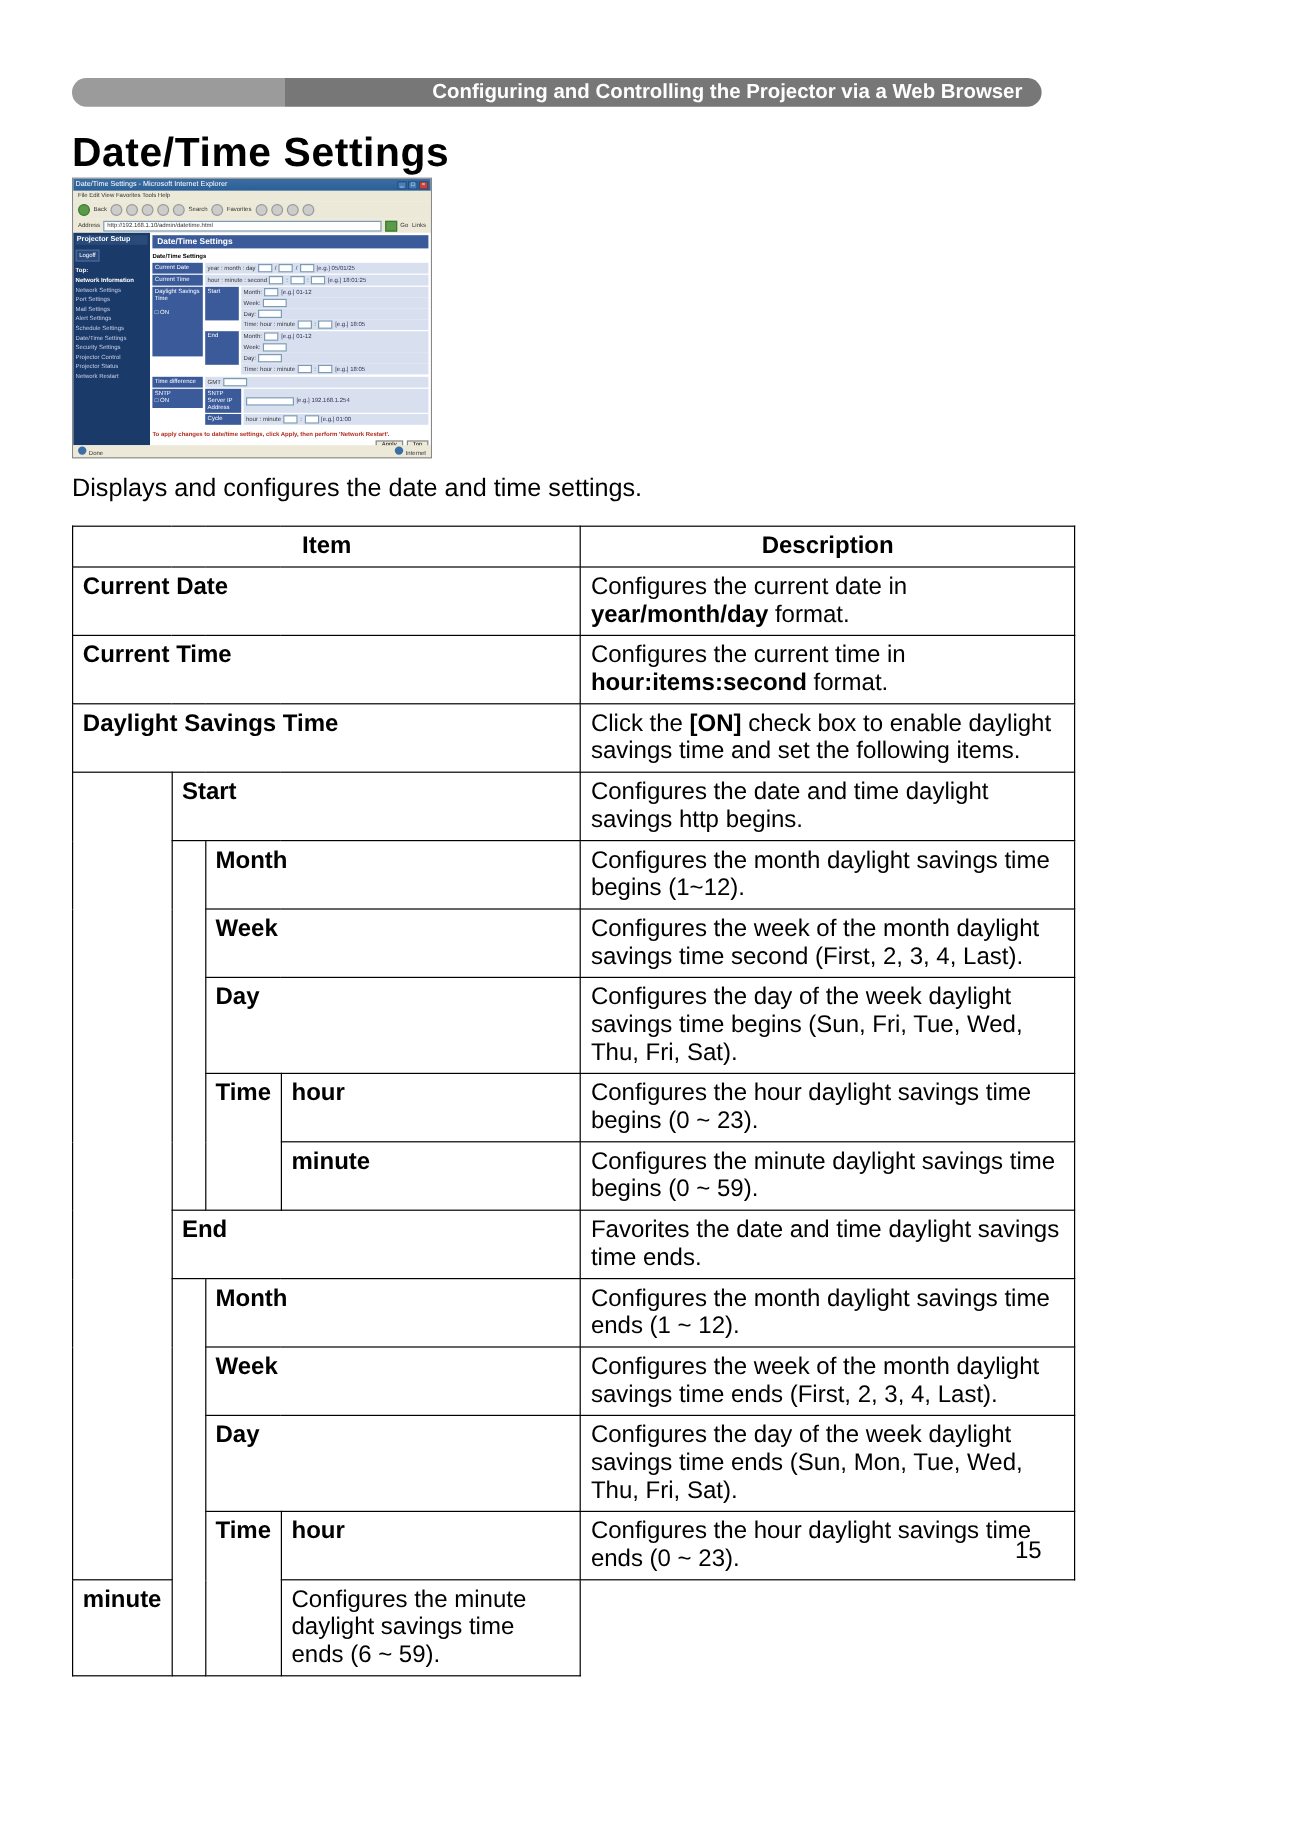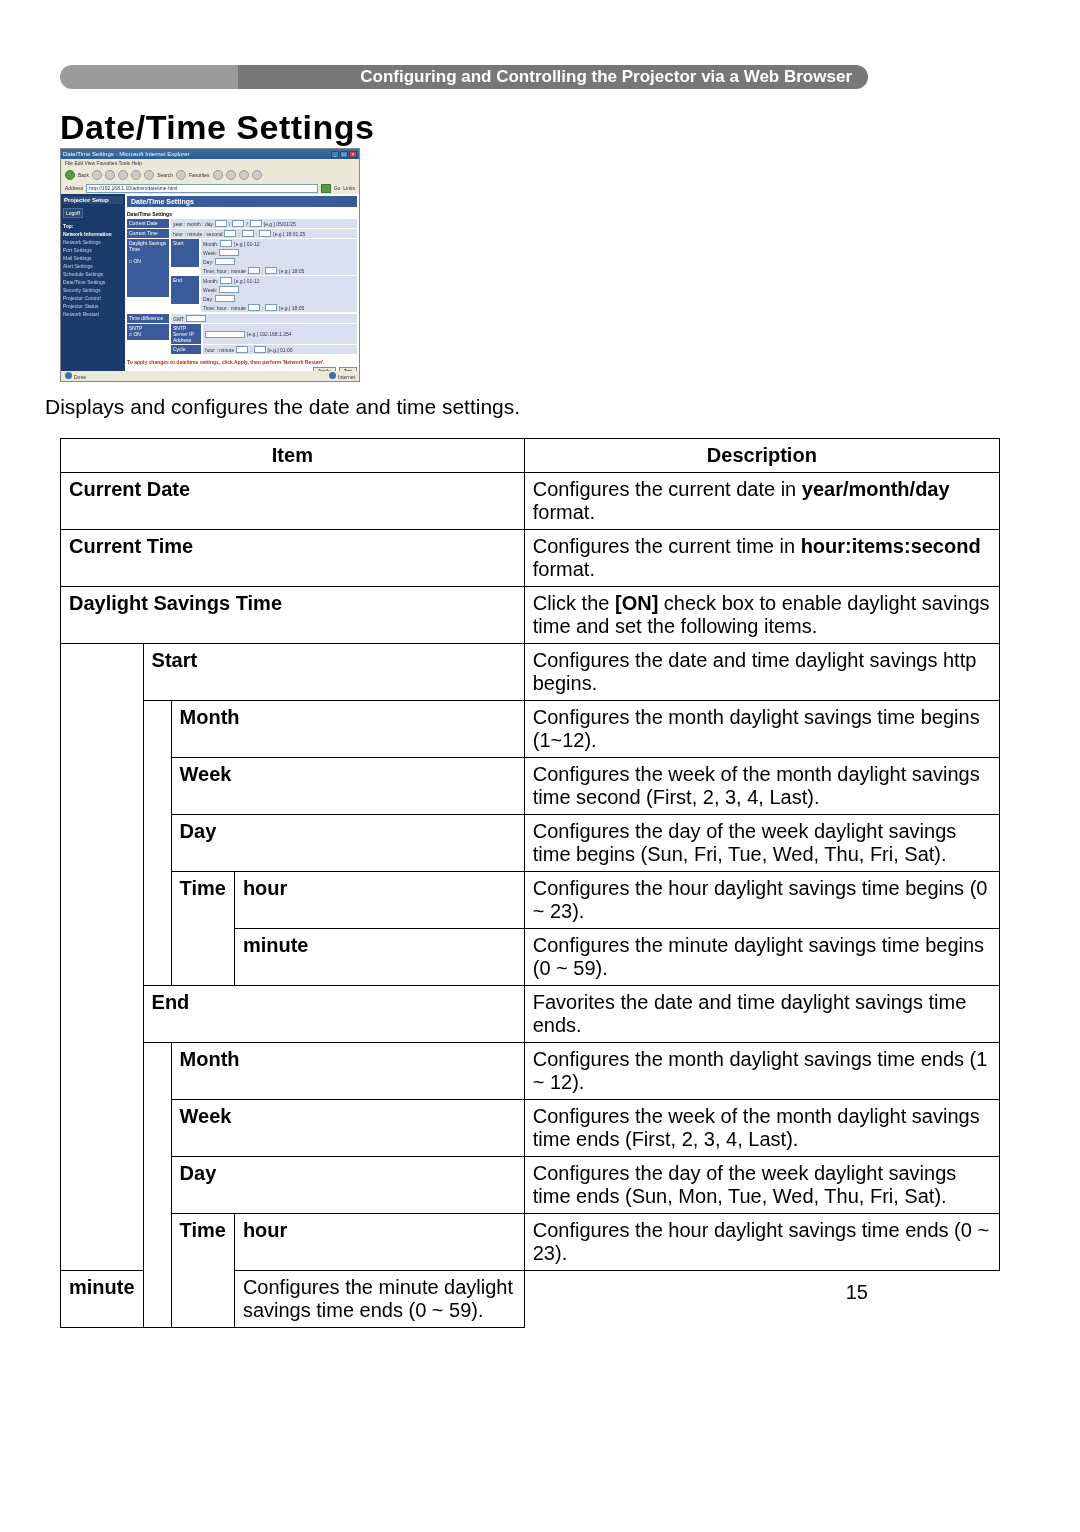--- a/index.html
+++ b/index.html
@@ -86,27 +86,27 @@
   .ss-sel { background:#fff; border:1px solid #7a9ab5; width:20px; height:7px; display:inline-block;}
   .ss-eg { color:#335; }
   .ss-note { color:#b03020; font-size:5px; font-weight:bold; margin-top:4px;}
   .ss-btns { text-align:right; margin-top:2px; }
   .ss-btns span { display:inline-block; background:#ece9d8; border:1px solid #888; padding:0 4px; font-size:5px; color:#000; margin-left:2px;}
   .ss-status { height:10px; background:#ece9d8; color:#333; font-size:5px; display:flex; justify-content:space-between; align-items:center; padding:0 4px; position:absolute; bottom:0; left:0; right:0;}
   .ss-status .globe { width:7px; height:7px; background:#3a6ea5; border-radius:50%; display:inline-block; margin-right:2px;}
 
   .intro-text {
     position: absolute;
-    top: 395px; left: 45px;
+    top: 395px; left: 60px;
     font-size: 21px;
   }
   table.desc {
     position: absolute;
     top: 438px; left: 60px;
-    width: 940px;
+    width: 836px;
     border-collapse: collapse;
     font-size: 20px;
   }
   table.desc th, table.desc td {
     border: 1px solid #000;
     padding: 5px 8px;
     vertical-align: top;
     text-align: left;
   }
   table.desc th { font-weight: bold; text-align: center; }
@@ -348,18 +348,18 @@
     <td colspan="2" class="item-col noleft">Day</td>
     <td>Configures the day of the week daylight savings time ends (Sun, Mon, Tue, Wed, Thu, Fri, Sat).</td>
   </tr>
   <tr>
     <td rowspan="2" class="item-col noleft">Time</td>
     <td class="item-col">hour</td>
     <td>Configures the hour daylight savings time ends (0 ~ 23).</td>
   </tr>
   <tr>
     <td class="item-col">minute</td>
-    <td>Configures the minute daylight savings time ends  (0 ~ 59).</td>
+    <td>Configures the minute daylight savings time ends  (6 ~ 59).</td>
   </tr>
 </tbody>
   </table>
 
 <div class="page-num">15</div>
 
 </body></html>

